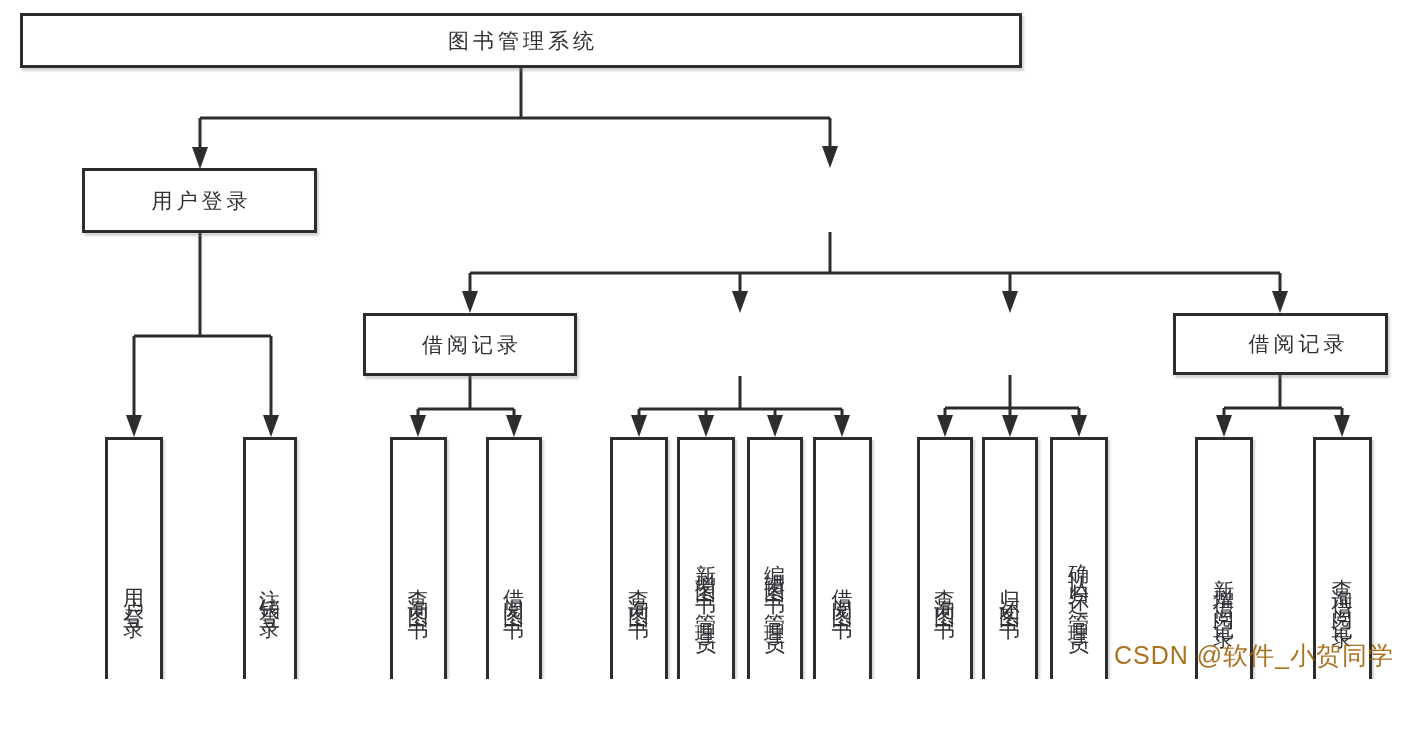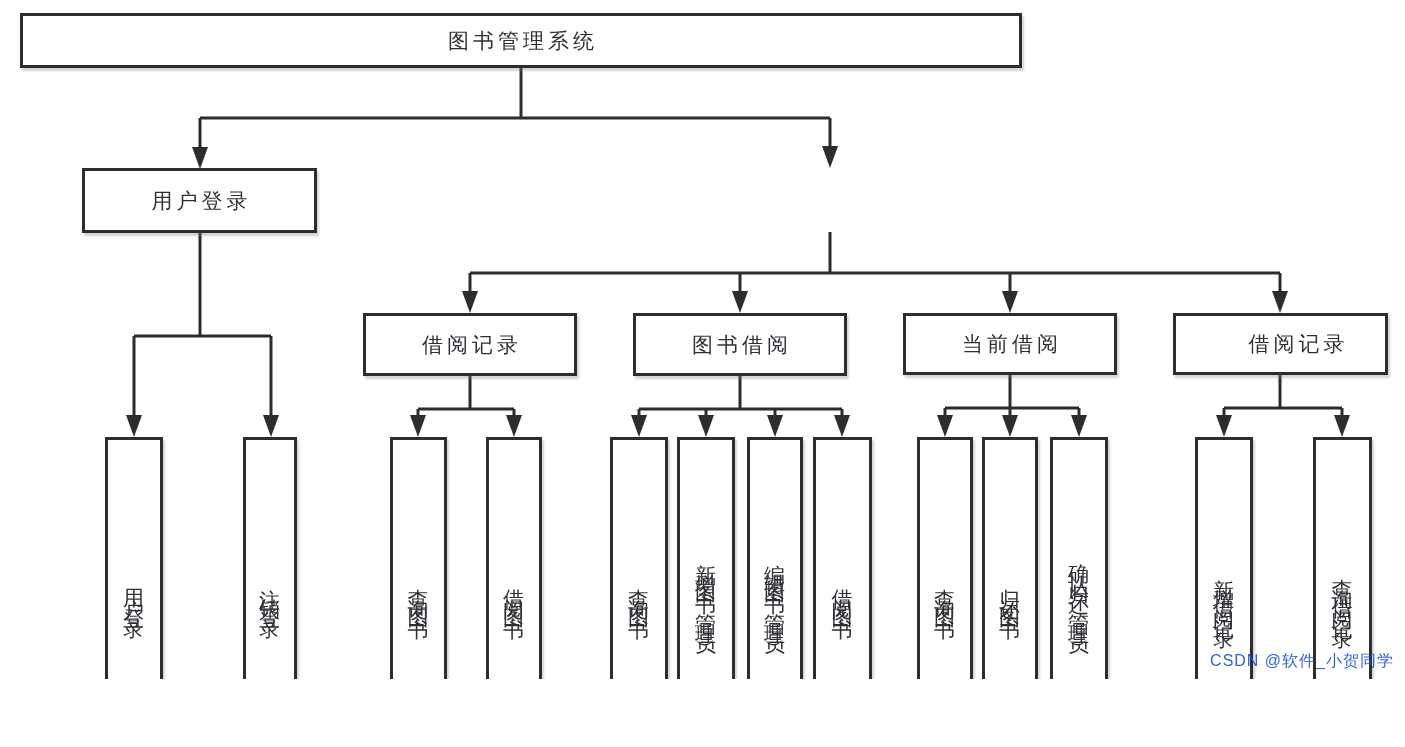--- a/index.html
+++ b/index.html
@@ -42,23 +42,23 @@
     font-size: 21px;
     letter-spacing: 10px;
     margin-bottom: -10px;
     line-height: 1;
     white-space: nowrap;
   }
   .watermark {
     position: absolute;
     right: 11px;
     bottom: 7px;
-    font-size: 16px;
+    font-size: 25px;
     letter-spacing: 1px;
-    color: #1d4ed8;
+    color: #a16207;
     opacity: 0.9;
     z-index: 5;
     white-space: nowrap;
   }
 </style>
 </head>
 <body>
 
 <div class="canvas">
 
@@ -125,26 +125,20 @@
     <span class="hlabel">图书管理系统</span>
   </div>
 
   <div class="node hnode" style="left:82px; top:168px; width:235px; height:65px;">
     <span class="hlabel">用户登录</span>
   </div>
 
   <div class="node hnode" style="left:363px; top:313px; width:214px; height:63px;">
     <span class="hlabel">借阅记录</span>
   </div>
-  <div class="node hnode" style="left:633px; top:313px; width:214px; height:63px;">
-    <span class="hlabel">图书借阅</span>
-  </div>
-  <div class="node hnode" style="left:903px; top:313px; width:214px; height:62px;">
-    <span class="hlabel">当前借阅</span>
-  </div>
   <div class="node hnode" style="left:1173px; top:313px; width:215px; height:62px;padding-left:32px;">
     <span class="hlabel">借阅记录</span>
   </div>
 
   <div class="node vnode" style="left:105px; width:58px;">
     <span class="vlabel">用户登录</span>
   </div>
   <div class="node vnode" style="left:243px; width:54px;">
     <span class="vlabel">注销登录</span>
   </div>

